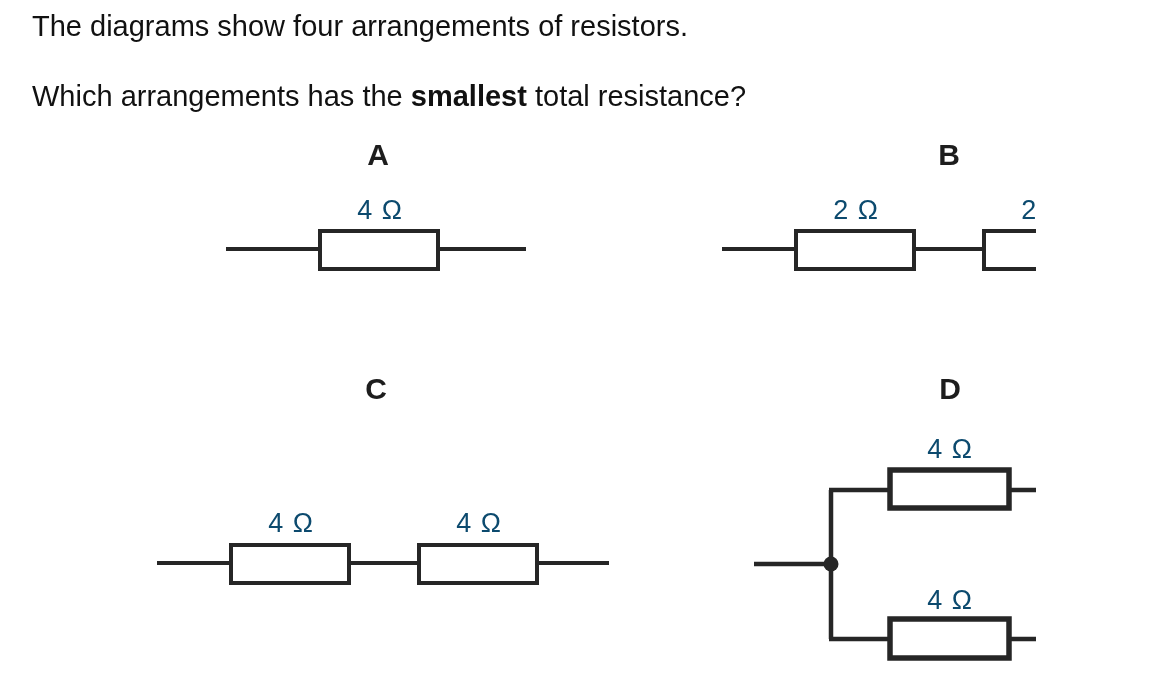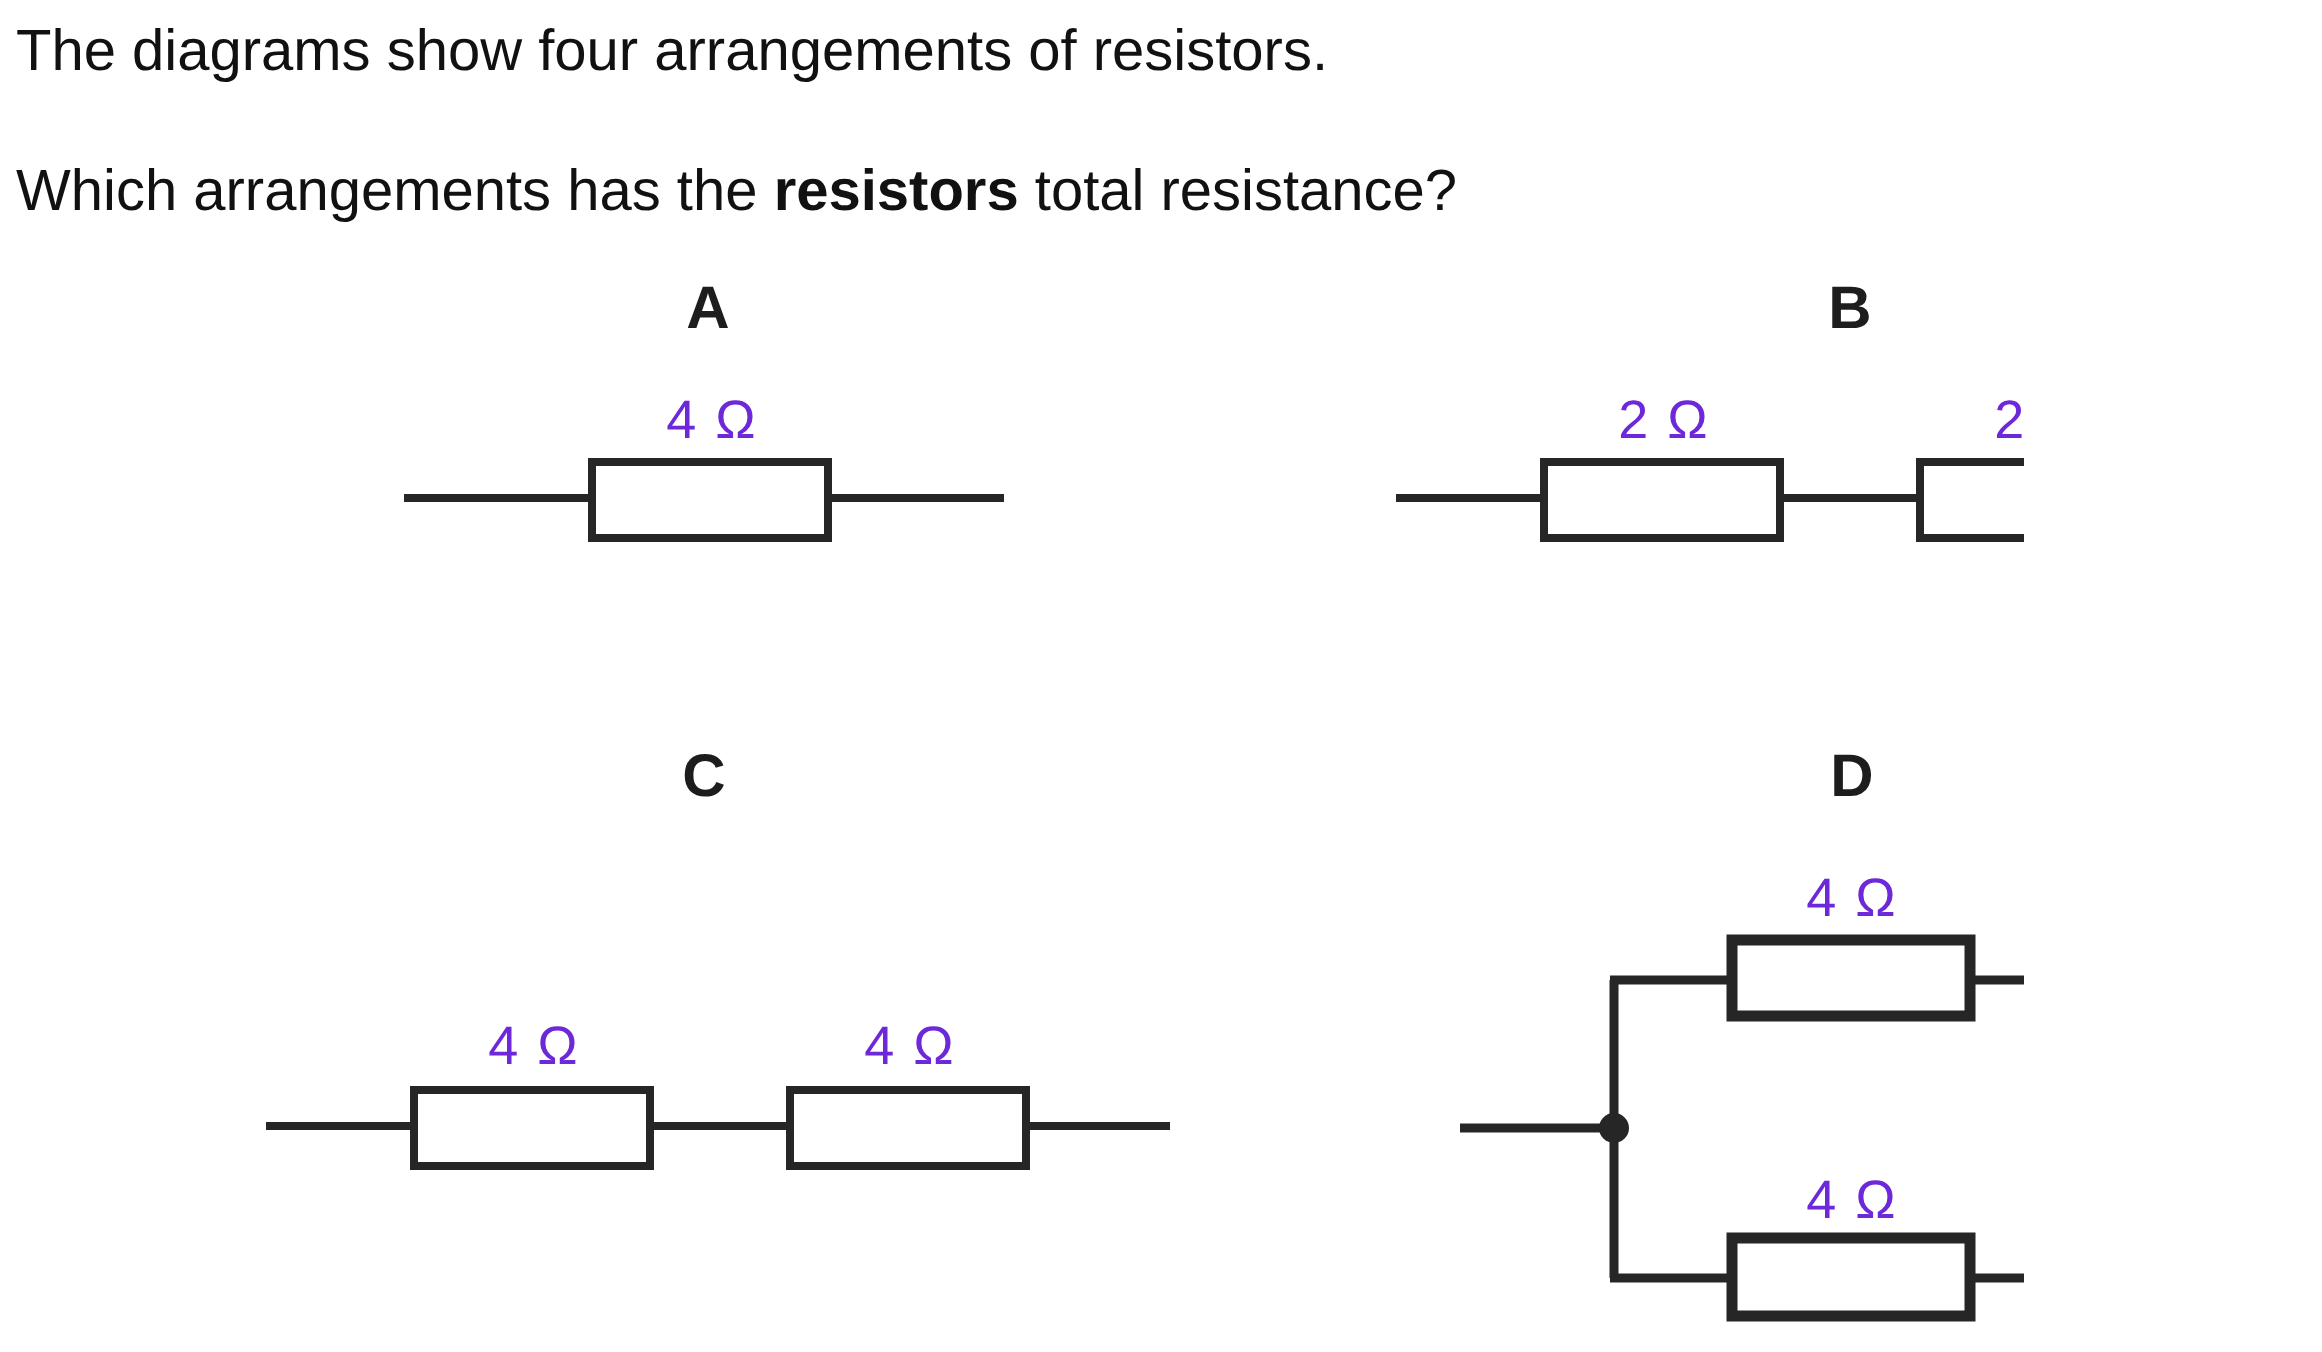--- a/index.html
+++ b/index.html
@@ -8,20 +8,21 @@
     background: #ffffff;
   }
   .page {
     position: relative;
     width: 1012px;
     height: 676px;
     background: #ffffff;
     font-family: "Liberation Sans", sans-serif;
     color: #1a1a1a;
     overflow: hidden;
+    margin-left: 24px;
   }
   .abs { position: absolute; }
   .qline {
     font-size: 29px;
     line-height: 1.15;
     color: #111111;
     white-space: nowrap;
   }
   .qline b { font-weight: 700; }
   .circuit-svg {
@@ -33,21 +34,21 @@
   .section-label {
     font-size: 30px;
     font-weight: 700;
     color: #1d1d1d;
     transform: translateX(-50%);
     line-height: 1;
     white-space: nowrap;
   }
   .res-value {
     font-size: 27px;
-    color: #6d28d9;
+    color: #0c4a6e;
     transform: translateX(-50%);
     line-height: 1;
     white-space: nowrap;
     letter-spacing: 1px;
   }
 </style>
 </head>
 <body>
 
 <div class="page">
@@ -82,21 +83,21 @@
       <line x1="985" y1="639" x2="1044" y2="639"></line>
       <rect x="866" y="470" width="119" height="38" stroke-width="5.5" fill="#ffffff"></rect>
       <rect x="866" y="619" width="119" height="39" stroke-width="5.5" fill="#ffffff"></rect>
       <circle cx="807" cy="564" r="7.5" fill="#262626" stroke="none"></circle>
       <circle cx="1042" cy="564" r="7.5" fill="#262626" stroke="none"></circle>
     </g>
   </svg>
 
   <div class="abs qline" style="left:8px; top:10px;">The diagrams show four arrangements of resistors.</div>
 
-  <div class="abs qline" style="left:8px; top:80px;"><span>Which arrangements has the </span><b>resistors</b><span> total resistance?</span></div>
+  <div class="abs qline" style="left:8px; top:80px;"><span>Which arrangements has the </span><b>smallest</b><span> total resistance?</span></div>
 
   <div class="abs section-label" style="left:354px; top:140px;">A</div>
   <div class="abs section-label" style="left:925px; top:140px;">B</div>
   <div class="abs section-label" style="left:352px; top:374px;">C</div>
   <div class="abs section-label" style="left:926px; top:374px;">D</div>
 
   <div class="abs res-value" style="left:356px; top:197px;">4 Ω</div>
 
   <div class="abs res-value" style="left:832px; top:197px;">2 Ω</div>
   <div class="abs res-value" style="left:1020px; top:197px;">2 Ω</div>

